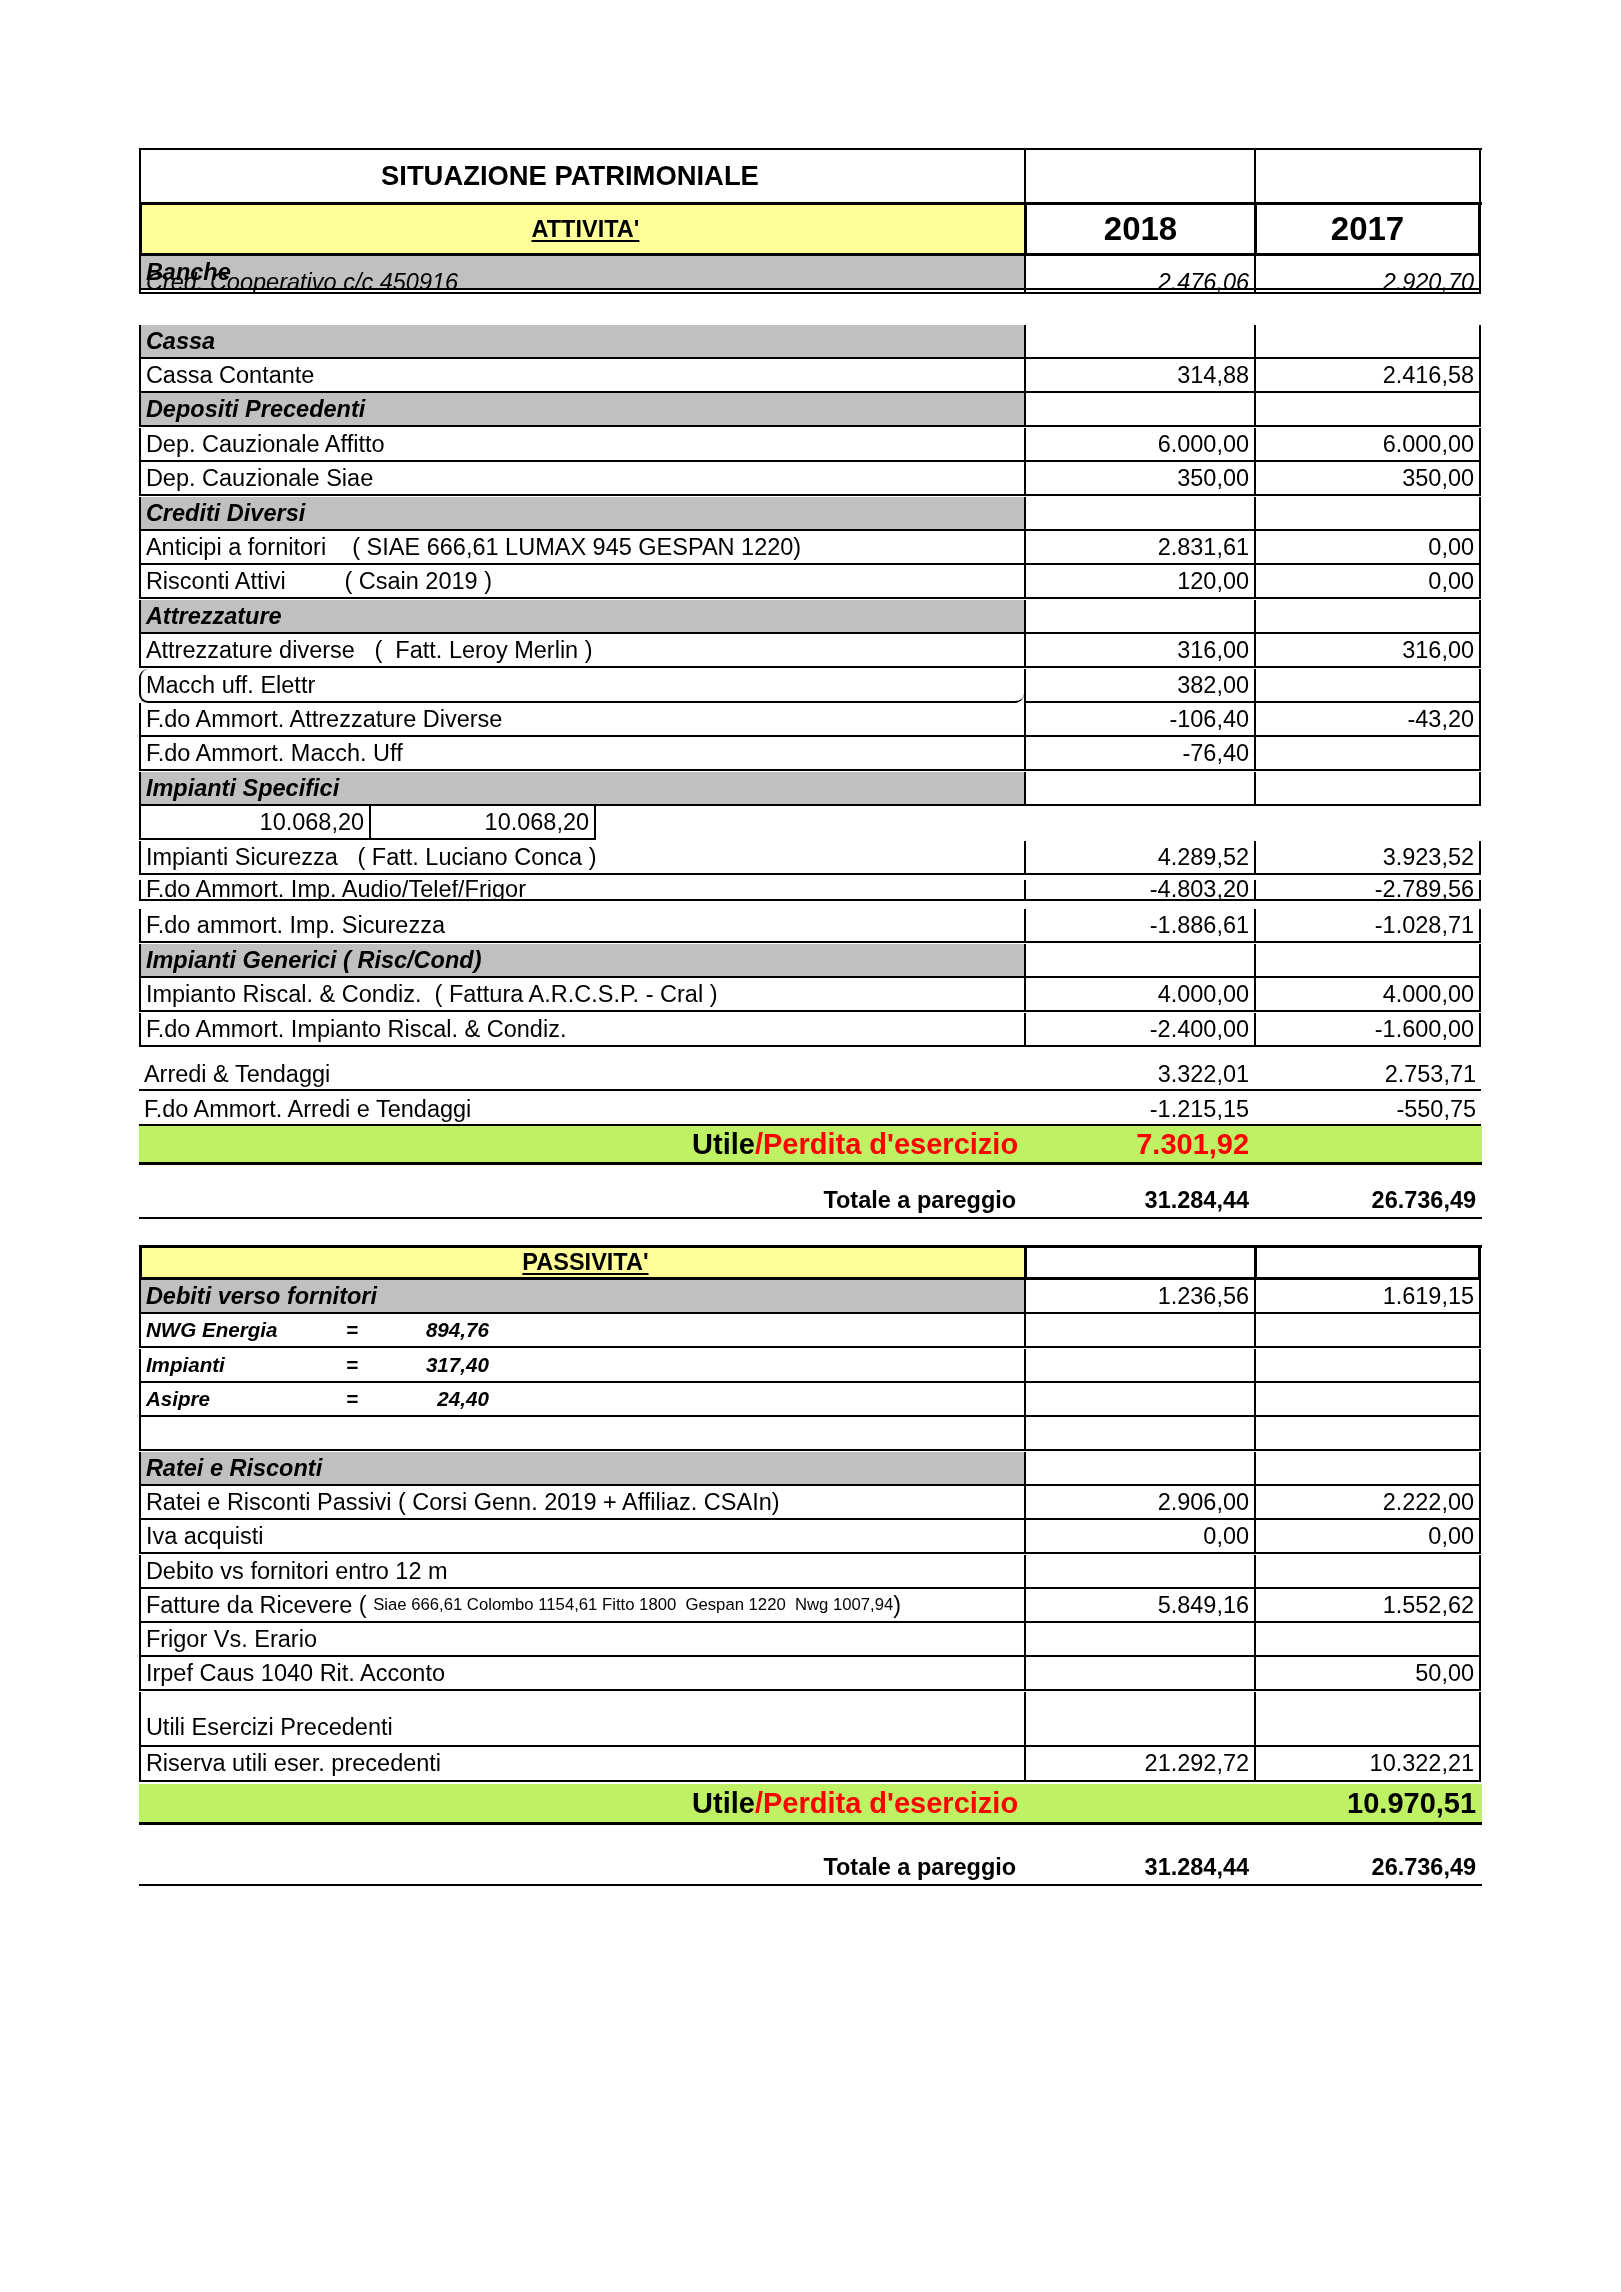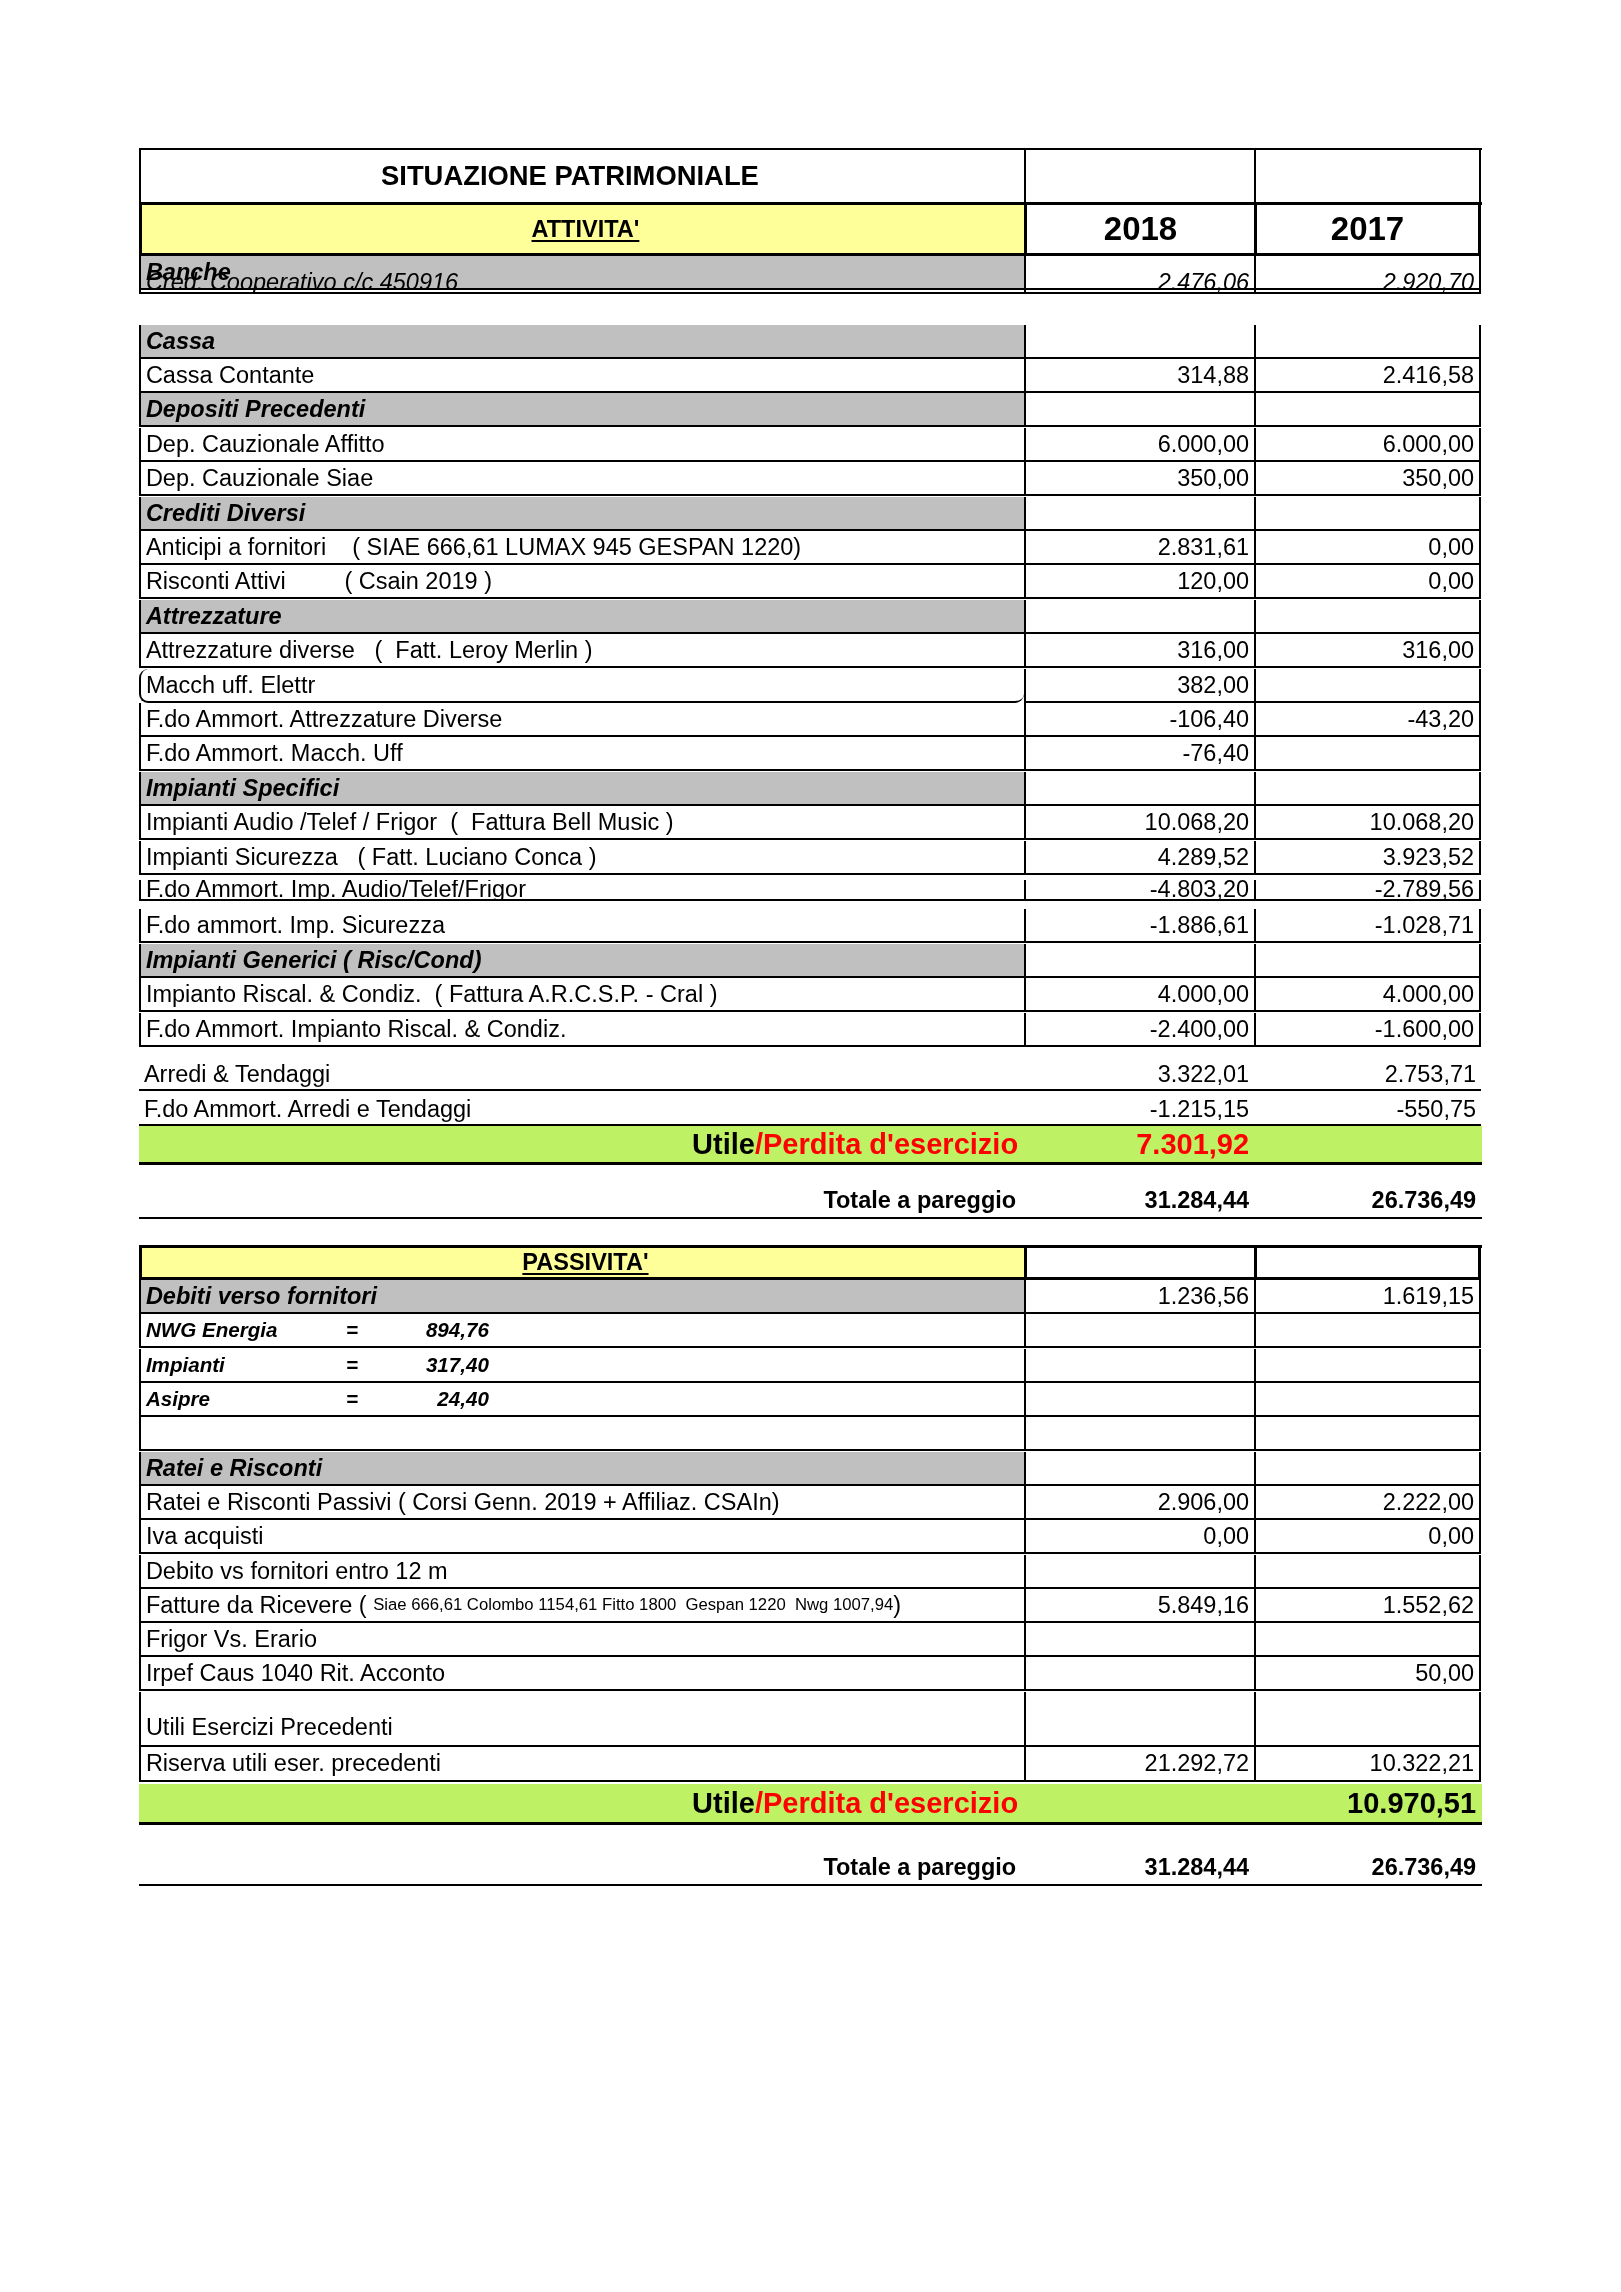--- a/index.html
+++ b/index.html
@@ -128,21 +128,20 @@
         <div class="c0" style="white-space: pre;">F.do Ammort. Macch. Uff</div>
         <div class="c1" style="white-space: pre;">-76,40</div>
         <div class="c2" style="white-space: pre;"></div>
       </div>
       <div class="row boxed cat" style="top: 772px; height: 34px;">
         <div class="c0" style="white-space: pre;">Impianti Specifici</div>
         <div class="c1" style="white-space: pre;"></div>
         <div class="c2" style="white-space: pre;"></div>
       </div>
       <div class="row boxed" style="top: 806px; height: 34px;">
-        <div class="c0" style="white-space: pre;">Impianti Audio /Telef / Frigor  (  Fattura Bell Music )</div>
         <div class="c1" style="white-space: pre;">10.068,20</div>
         <div class="c2" style="white-space: pre;">10.068,20</div>
       </div>
       <div class="row boxed" style="top: 841px; height: 34px;">
         <div class="c0" style="white-space: pre;">Impianti Sicurezza   ( Fatt. Luciano Conca )</div>
         <div class="c1" style="white-space: pre;">4.289,52</div>
         <div class="c2" style="white-space: pre;">3.923,52</div>
       </div>
       <div class="row boxed" style="top: 880px; height: 21px;">
         <div class="c0" style="white-space: pre;">F.do Ammort. Imp. Audio/Telef/Frigor</div>

